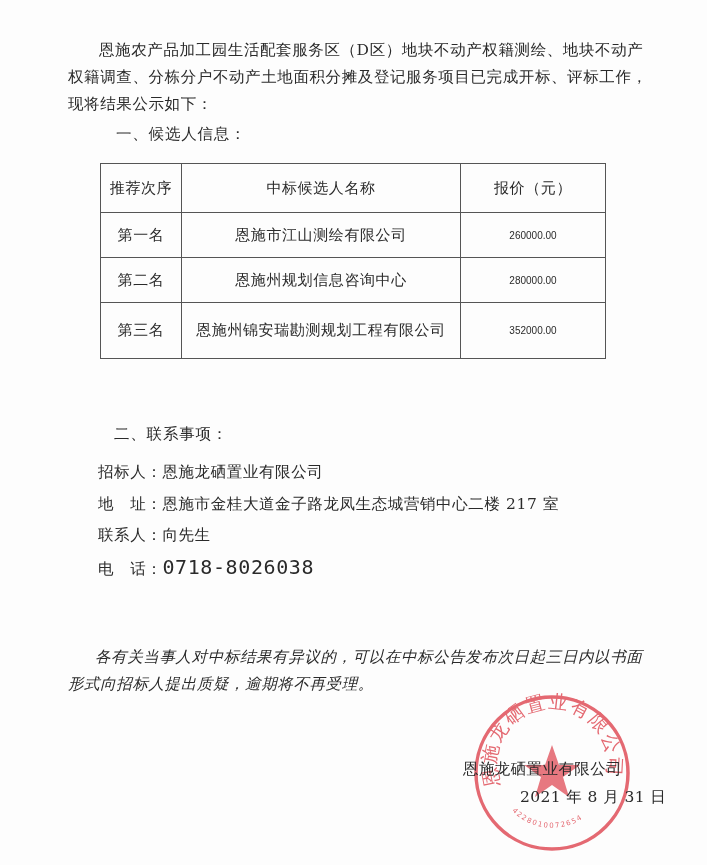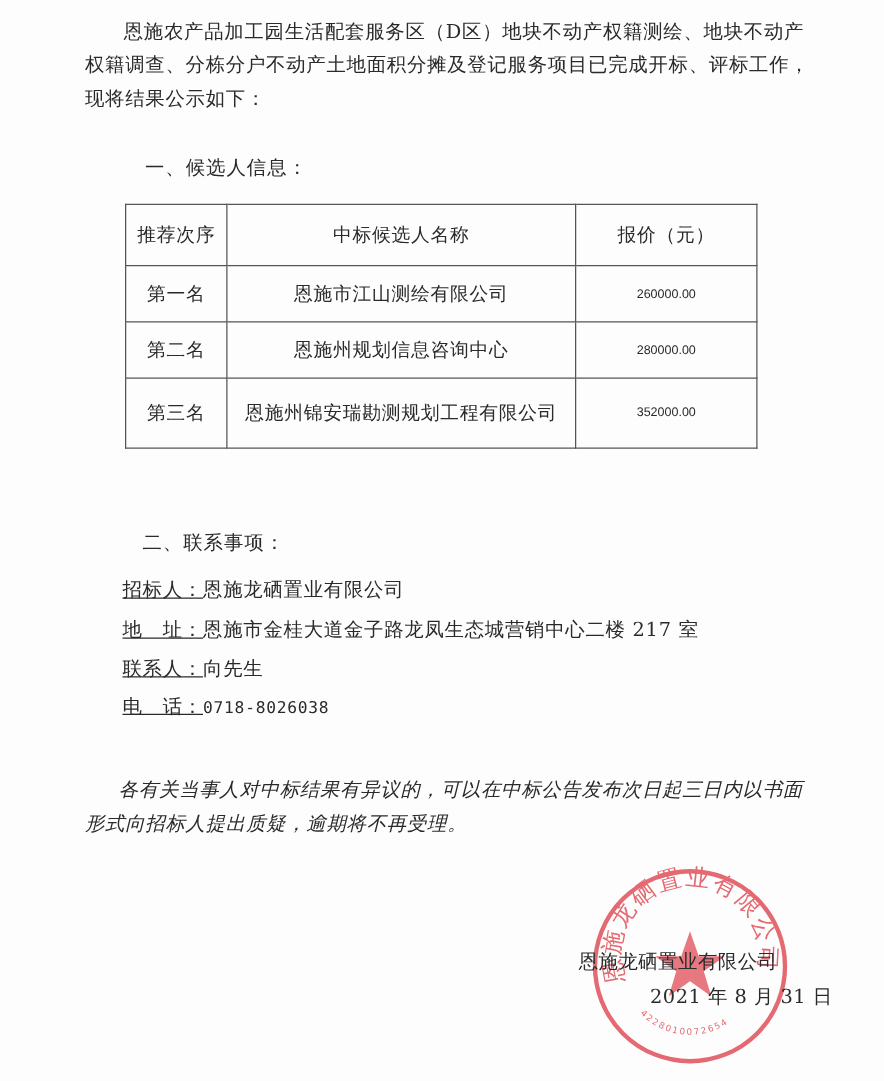--- a/index.html
+++ b/index.html
@@ -6,21 +6,21 @@
   body {
     width: 707px; height: 865px; overflow: hidden;
     background: #fdfdfd;
     font-family: "DejaVu Serif", "Liberation Serif", serif;
     color: #2a2a2a;
     position: relative;
   }
   .page { position: absolute; left: 0; top: 0; width: 707px; height: 865px; }
   .para {
     position: absolute; left: 68px; width: 590px;
-    font-size: 15.5px; line-height: 27px; letter-spacing: 0.6px;
+    font-size: 15.5px; line-height: 27px; letter-spacing: 0.6px; margin-top: 25px;
   }
   .intro { top: 12px; text-indent: 31px; }
   .heading { position: absolute; font-size: 15.5px; letter-spacing: 0.8px; margin-left: 16px; }
   .h1 { left: 100px; top: 124px; }
   .h2 { left: 98px; top: 424px; }
 
   table.cand {
     position: absolute; left: 100px; top: 163px;
     border-collapse: collapse; width: 506px;
     font-size: 15px; letter-spacing: 0.6px;
@@ -30,26 +30,26 @@
   }
   table.cand th { height: 48px; }
   table.cand td { height: 44px; }
   table.cand tr.last td { height: 55px; }
   .c1 { width: 80px; }
   .c2 { width: 278px; }
   .c3 { width: 144px; }
   .price { font-family: Liberation Sans, sans-serif; font-size: 10px; letter-spacing: 0; }
 
   .contact { position: absolute; left: 98px; font-size: 15.5px; letter-spacing: 0.6px; }
-  .contact .lbl { display: inline-block; text-decoration: underline; }
+  .contact .lbl { display: inline-block; }
   .c-a { top: 462px; }
   .c-b { top: 494px; }
   .c-c { top: 525px; }
   .c-d { top: 555px; }
-  .mono { font-family: "DejaVu Sans Mono", "Liberation Mono", monospace; font-size: 13px; text-align: center; }
+  .mono { font-family: "DejaVu Sans Mono", "Liberation Mono", monospace; font-size: 20px; text-align: center; }
 
   .objection { top: 619px; text-indent: 27px; font-style: italic; }
 
   .sign { position: absolute; font-size: 15.5px; letter-spacing: 0.4px; z-index: 2; }
   .sign-org { left: 463px; top: 759px; }
   .sign-date { left: 476px; top: 787px; margin-left: 44px; }
 
   .stamp { position: absolute; left: 472px; top: 693px; width: 160px; height: 160px; z-index: 1; opacity: 0.85; }
 </style>
 </head>

